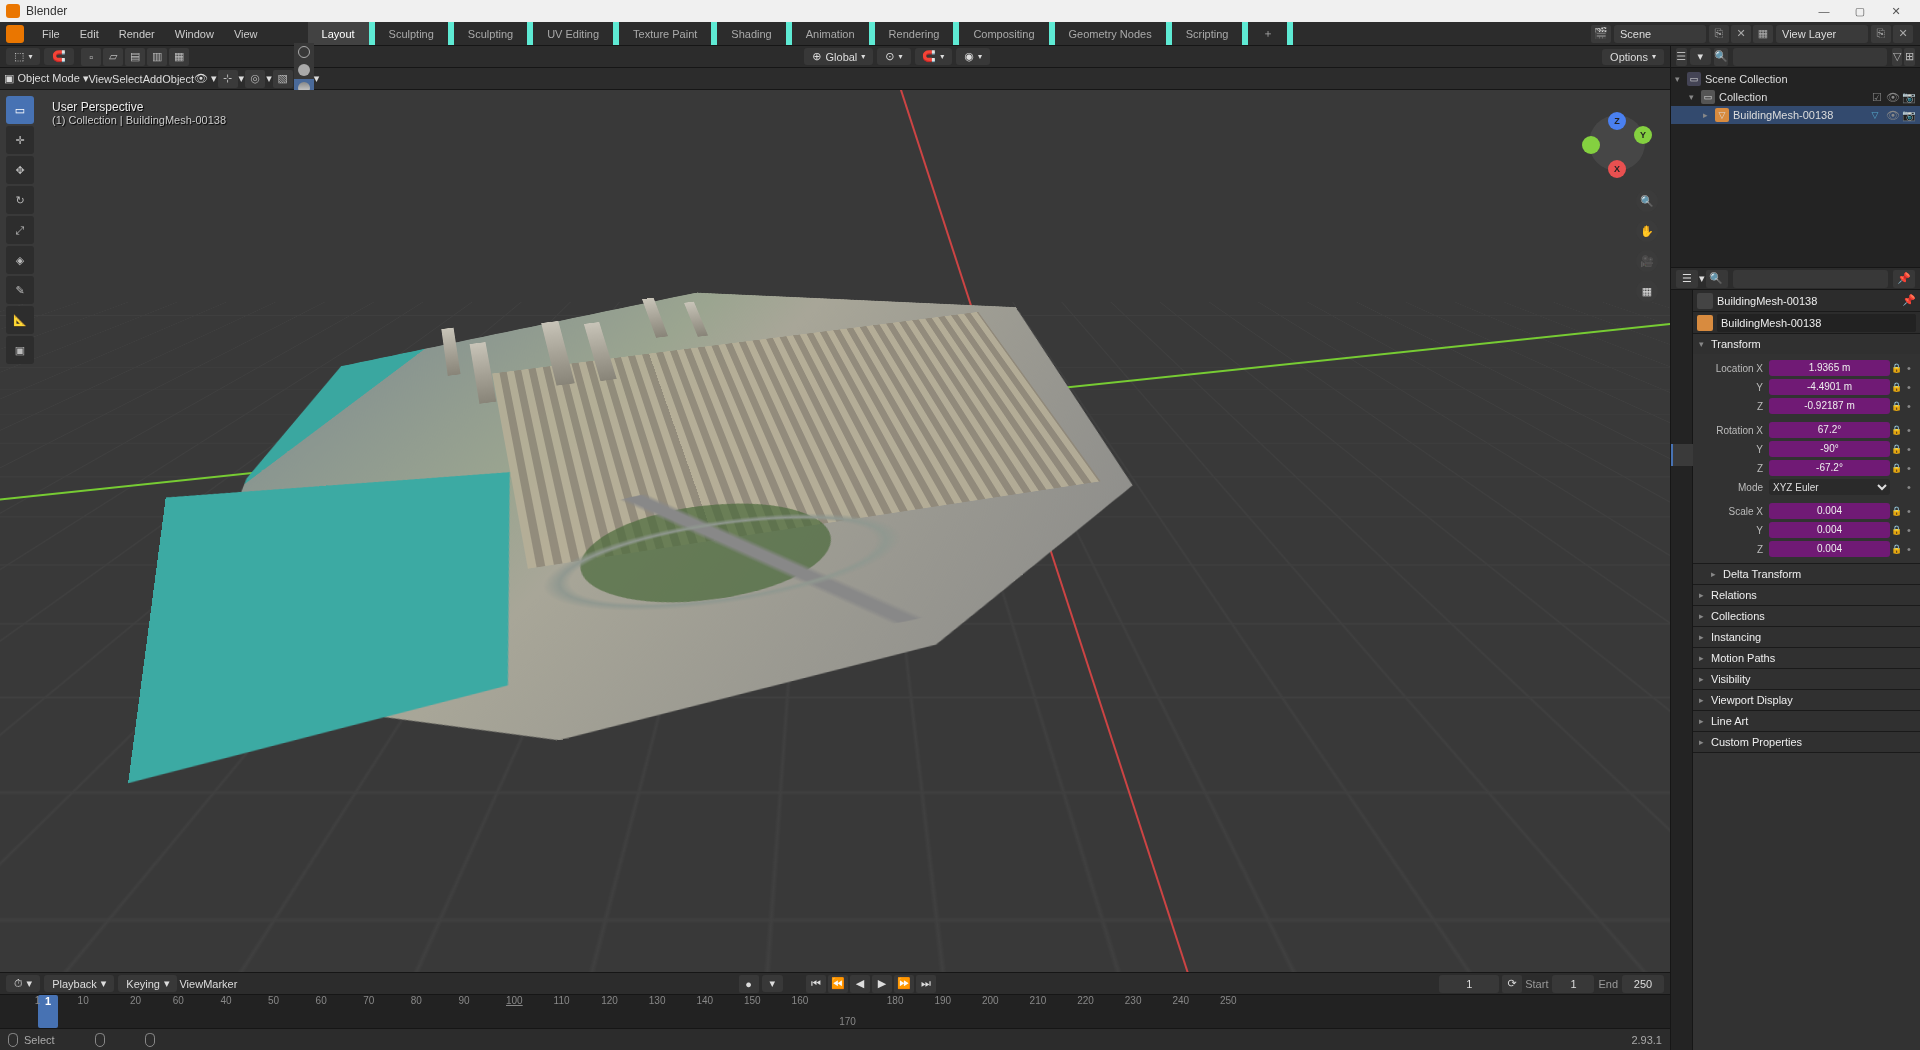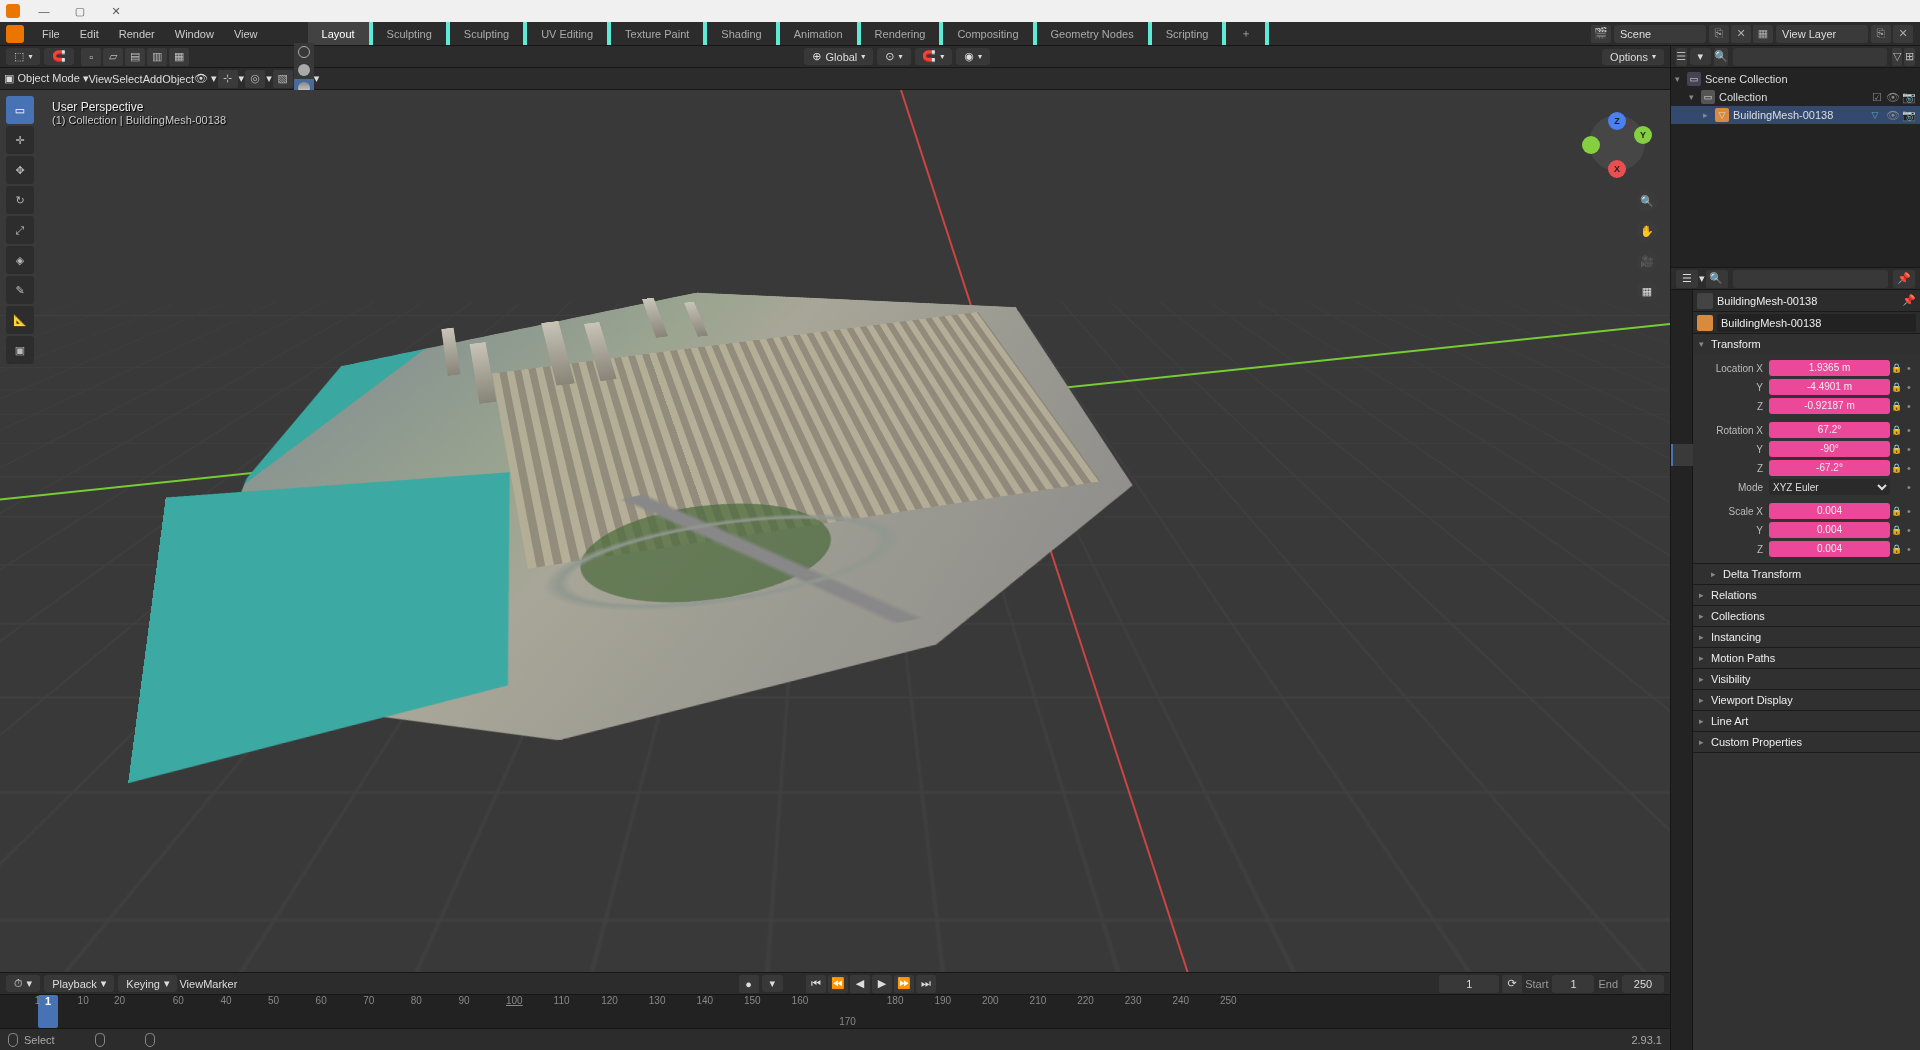--- a/index.html
+++ b/index.html
@@ -9,21 +9,21 @@
 .titlebar { height: 22px; background: #f0f0f0; color: #333; display: flex; align-items: center; padding: 0 6px; }
 .titlebar .logo { width: 14px; height: 14px; background: #ea7600; border-radius: 3px; margin-right: 6px; }
 .titlebar .title { flex: 1; font-size: 12px; }
 .titlebar .winbtn { width: 36px; height: 22px; display: flex; align-items: center; justify-content: center; color: #555; }
 
 
 .menubar { height: 24px; background: #2c2c2c; display: flex; align-items: center; padding: 0 6px; border-bottom: 1px solid #161616; }
 .menubar .blender-icon { width: 18px; height: 18px; background: #ea7600; border-radius: 3px; margin-right: 8px; }
 .menubar .menu { padding: 0 10px; height: 100%; display: flex; align-items: center; color: #ccc; }
 .menubar .workspace-tabs { display: flex; margin-left: 40px; height: 100%; }
-.menubar .ws-tab { padding: 0 14px; display: flex; align-items: center; color: #aaa; border-right: 4px solid #5eead4; }
+.menubar .ws-tab { padding: 0 14px; display: flex; align-items: center; color: #aaa; border-right: 6px solid #5eead4; }
 .menubar .ws-tab.active { background: #424242; color: #fff; }
 .menubar .spacer { flex: 1; }
 .menubar .scene-box, .menubar .layer-box { display: flex; align-items: center; background: #3a3a3a; border-radius: 3px; height: 18px; padding: 0 6px; margin: 0 2px; }
 .menubar .scene-box input, .menubar .layer-box input { background: transparent; border: none; color: #ddd; width: 80px; }
 .menubar .icon-btn { width: 20px; height: 18px; display: flex; align-items: center; justify-content: center; color: #aaa; margin: 0 1px; background: #3a3a3a; border-radius: 2px; }
 
 
 .main { flex: 1; display: flex; }
 
 
@@ -152,30 +152,31 @@
 .crumb-row .cname { flex:1; color:#eee; }
 .crumb-row input { flex:1; background:#222; border:none; color:#eee; height:18px; padding:0 4px; border-radius:2px; }
 
 .panel { border-bottom:1px solid #1a1a1a; }
 .panel-head { height:20px; display:flex; align-items:center; padding:0 6px; background:#303030; }
 .panel-head .arrow { width:12px; font-size:9px; color:#888; }
 .panel-head .title { font-weight:500; color:#eee; }
 .panel-body { padding:4px 6px; }
 .prop-row { display:flex; align-items:center; height:18px; margin:1px 0; }
 .prop-row .label { width:70px; text-align:right; padding-right:6px; color:#bbb; font-size:10px; }
-.prop-row .value { flex:1; background:#ec4899; border-radius:3px; height:16px; color:#eee; text-align:center; line-height:16px; font-size:10px; }
+.prop-row .value { flex:1; background:#701a75; border-radius:3px; height:16px; color:#eee; text-align:center; line-height:16px; font-size:10px; }
 .prop-row .lock { width:14px; color:#888; text-align:center; font-size:9px; }
 .prop-row .dot { width:10px; color:#888; text-align:center; }
 .prop-row select { flex:1; background:#2a2a2a; border:none; color:#ddd; height:16px; border-radius:3px; font-size:10px; }
 </style>
 </head>
 <body>
 
 <div class="titlebar">
   <div class="logo"></div>
+  <div class="title">Blender</div>
   <div class="winbtn">—</div>
   <div class="winbtn">▢</div>
   <div class="winbtn">✕</div>
 </div>
 
 <div class="menubar">
   <div class="blender-icon"></div>
   <div class="menu">File</div>
   <div class="menu">Edit</div>
   <div class="menu">Render</div>
@@ -348,21 +349,21 @@
         <span class="frame-label">Start</span>
         <input class="frame-input" style="width: 42px;" value="1">
         <span class="frame-label">End</span>
         <input class="frame-input" style="width: 42px;" value="250">
       </div>
       <div class="tl-ruler">
         <div class="playhead">1</div>
         <div id="tl-ticks">
             <div class="tick" style="left: 34.76px;">1</div>
             <div class="tick" style="left: 77.6px;">10</div>
-            <div class="tick" style="left: 114px;">20</div>
+            <div class="tick" style="left: 130px;">20</div>
             <div class="tick" style="left: 172.8px;">60</div>
             <div class="tick" style="left: 220.4px;">40</div>
             <div class="tick" style="left: 268px;">50</div>
             <div class="tick" style="left: 315.6px;">60</div>
             <div class="tick" style="left: 363.2px;">70</div>
             <div class="tick" style="left: 410.8px;">80</div>
             <div class="tick" style="left: 458.4px;">90</div>
             <div class="tick" style="left: 506px; text-decoration: underline;">100</div>
             <div class="tick" style="left: 553.6px;">110</div>
             <div class="tick" style="left: 601.2px;">120</div>

